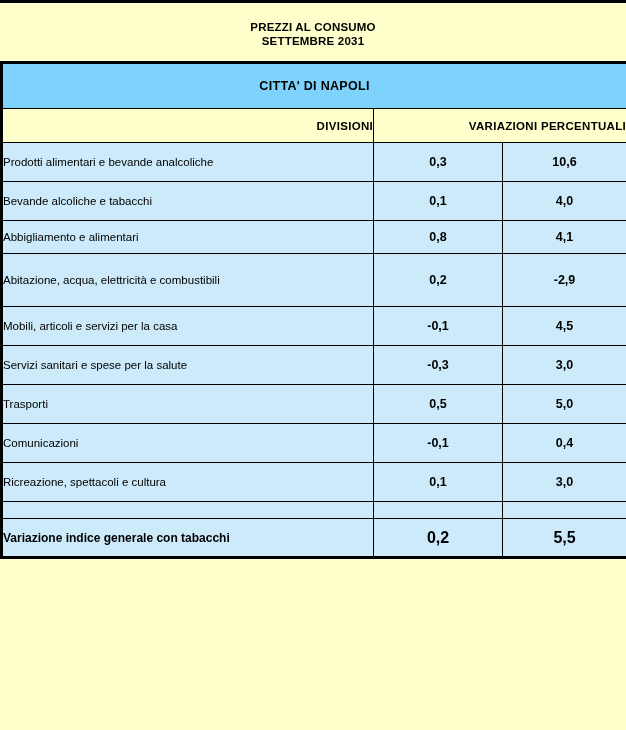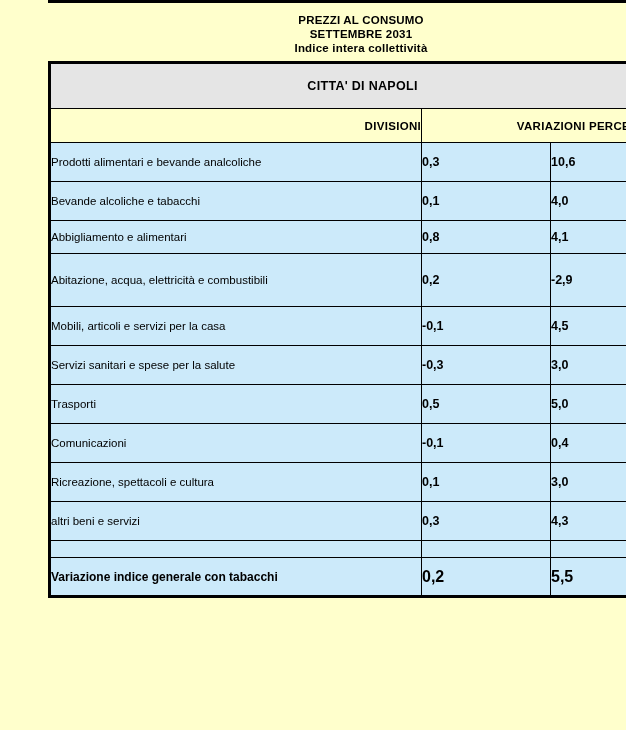--- a/index.html
+++ b/index.html
@@ -14,21 +14,20 @@
     color: #000000;
     overflow: hidden;
   }
 
   .sheet {
     width: 626px;
     height: 730px;
     box-sizing: border-box;
     background: #ffffcc;
     position: relative;
-    padding-left: 48px;
   }
 
   
   .title-block {
     box-sizing: border-box;
     width: 626px;
     height: 61px;
     background: #ffffcc;
     border-top: 3px solid #000000;
     display: flex;
@@ -64,21 +63,21 @@
   .fr-right  { border-right: 3px solid #000000 !important; }
   .fr-top    { border-top: 3px solid #000000 !important; }
   .fr-bottom { border-bottom: 3px solid #000000 !important; }
 
   .city-cell {
     height: 44px;
     text-align: center;
     font-size: 12.5px;
     font-weight: bold;
     letter-spacing: 0.3px;
-    background: #e5e5e5;
+    background: #7dd3fc;
   }
 
   .hdr-cell {
     height: 33px;
     text-align: right;
     font-size: 11.5px;
     font-weight: bold;
     letter-spacing: 0.3px;
     background: #ffffcc;
   }
@@ -104,21 +103,21 @@
     font-size: 11.5px;
     font-weight: normal;
     padding-left: 2px;
     text-align: left;
     white-space: nowrap;
     margin-top: 32px;
   }
   td.value {
     font-size: 12.5px;
     font-weight: bold;
-    text-align: left;
+    text-align: center;
     margin-top: 44px;
   }
 
   tr.total-row td {
     background: #cceafa;
   }
   tr.total-row td.label {
     font-weight: bold;
     font-size: 12px;
   }
@@ -133,21 +132,20 @@
   }
 </style>
 </head>
 <body>
 
 <div class="sheet">
 
   <div class="title-block">
     <div class="title-line">PREZZI AL CONSUMO</div>
     <div class="title-line">SETTEMBRE 2031</div>
-    <div class="title-line">Indice intera collettività</div>
   </div>
 
   <table class="main">
     <colgroup>
       <col style="width:372px">
       <col style="width:129px">
       <col style="width:125px">
     </colgroup>
     <tbody>
 
@@ -210,25 +208,20 @@
       </tr>
 
       <tr class="data-row">
         <td class="label fr-left" style="height:38px">Ricreazione, spettacoli e cultura</td>
         <td class="value">0,1</td>
         <td class="value fr-right">3,0</td>
       </tr>
 
 
 
-      <tr class="data-row">
-        <td class="label fr-left" style="height:38px">altri beni e servizi</td>
-        <td class="value">0,3</td>
-        <td class="value fr-right">4,3</td>
-      </tr>
 
       <tr class="spacer-row">
         <td class="fr-left"></td>
         <td></td>
         <td class="fr-right"></td>
       </tr>
 
       <tr class="total-row">
         <td class="label fr-left fr-bottom" style="height:37px">Variazione indice generale con tabacchi</td>
         <td class="value fr-bottom">0,2</td>

